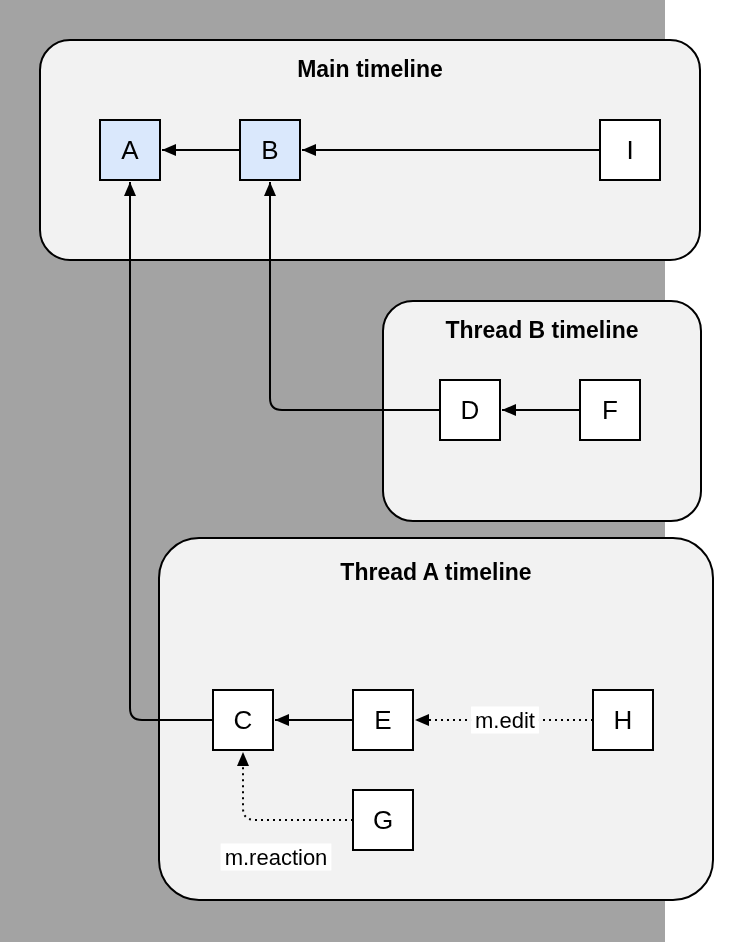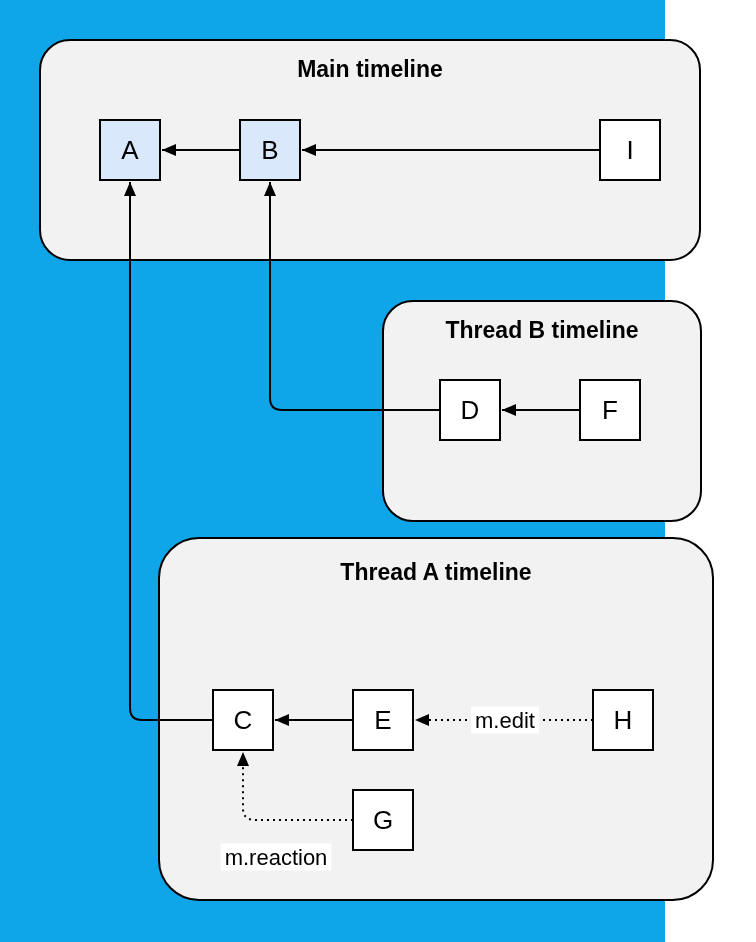--- a/index.html
+++ b/index.html
@@ -4,21 +4,21 @@
 <style>
   html, body {
     margin: 0;
     padding: 0;
     background: #ffffff;
   }
   #stage {
     position: relative;
     width: 665px;
     height: 942px;
-    background: #0ea5e9;
+    background: #a3a3a3;
     font-family: "Liberation Sans", sans-serif;
   }
   svg text {
     font-family: "Liberation Sans", sans-serif;
     fill: #000000;
   }
   .container-title { font-weight: bold; font-size: 23px; }
   .node-letter     { font-size: 26px; }
   .edge-label      { font-size: 22px; }
 </style>

